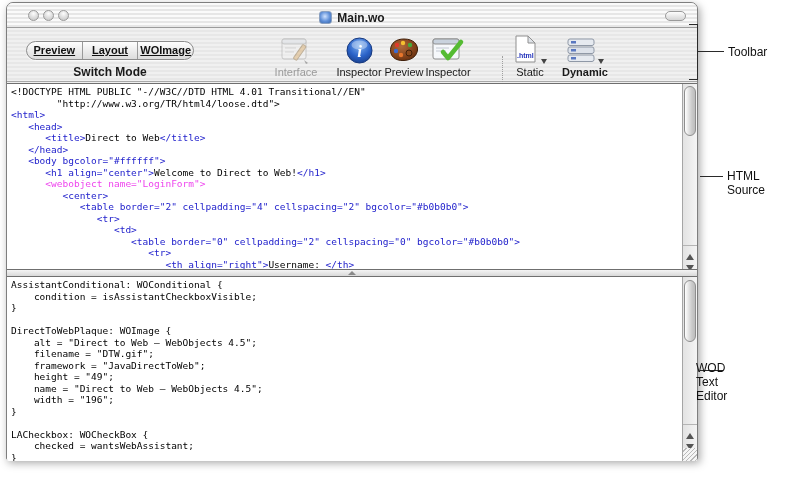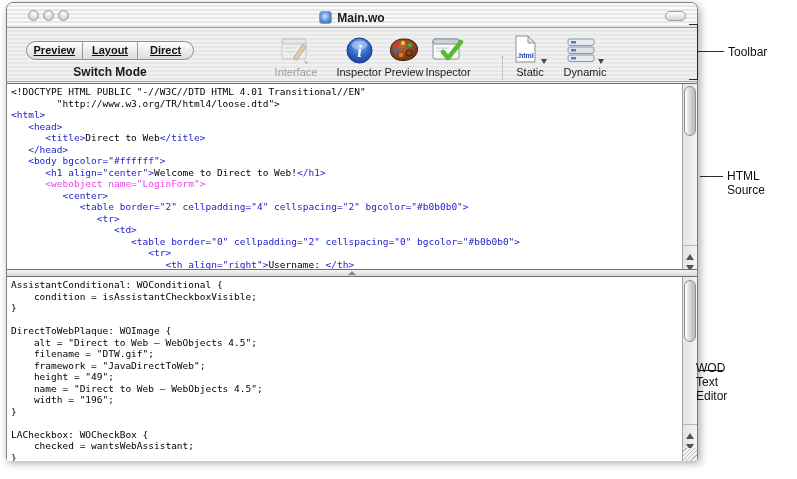--- a/index.html
+++ b/index.html
@@ -110,21 +110,21 @@
       <div class="title-wrap">
         <span class="doc-icon"></span><span class="title-text">Main.wo</span>
       </div>
       <span class="lozenge"></span>
     </div>
 
     <div class="toolbar">
       <div class="seg-control">
         <div class="seg">Preview</div>
         <div class="seg">Layout</div>
-        <div class="seg">Direct</div>
+        <div class="seg">WOImage</div>
       </div>
       <div class="seg-label">Switch Mode</div>
 
       <div class="tb-item disabled" style="left:289px;">
         <div class="tb-icon">
           <svg width="32" height="28" opacity="0.45">
             <rect x="2" y="3" width="24" height="20" rx="2" fill="#f2f2f2" stroke="#999"></rect>
             <rect x="2" y="3" width="24" height="5" rx="2" fill="#d8dde4" stroke="#999"></rect>
             <line x1="5" y1="12" x2="16" y2="12" stroke="#b5b5b5"></line>
             <line x1="5" y1="16" x2="14" y2="16" stroke="#b5b5b5"></line>
@@ -195,21 +195,21 @@
           <svg width="26" height="30">
             <path d="M3 2 h12 l7 7 v19 h-19 z" fill="#fff" stroke="#8f8f8f"></path>
             <path d="M15 2 l7 7 h-7 z" fill="#dfe3e8" stroke="#8f8f8f"></path>
             <text x="4" y="24" font-family="Liberation Sans, sans-serif" font-size="7" font-weight="bold" fill="#2233bb">.html</text>
           </svg>
           <span class="dd-arrow"></span>
         </div>
         <div class="tb-label">Static</div>
       </div>
 
-      <div class="tb-item" style="left:578px;">
+      <div class="tb-item" style="left:578px;font-weight:bold;">
         <div class="tb-icon">
           <svg width="30" height="28">
             <g stroke="#8f98a6">
               <rect x="2" y="3" width="26" height="6.5" rx="2" fill="#e6eaf0"></rect>
               <rect x="2" y="11" width="26" height="6.5" rx="2" fill="#dde2ea"></rect>
               <rect x="2" y="19" width="26" height="6.5" rx="2" fill="#e6eaf0"></rect>
             </g>
             <rect x="5" y="5" width="5" height="2.5" fill="#5a78c0"></rect>
             <rect x="5" y="13" width="5" height="2.5" fill="#5a78c0"></rect>
             <rect x="5" y="21" width="5" height="2.5" fill="#5a78c0"></rect>

